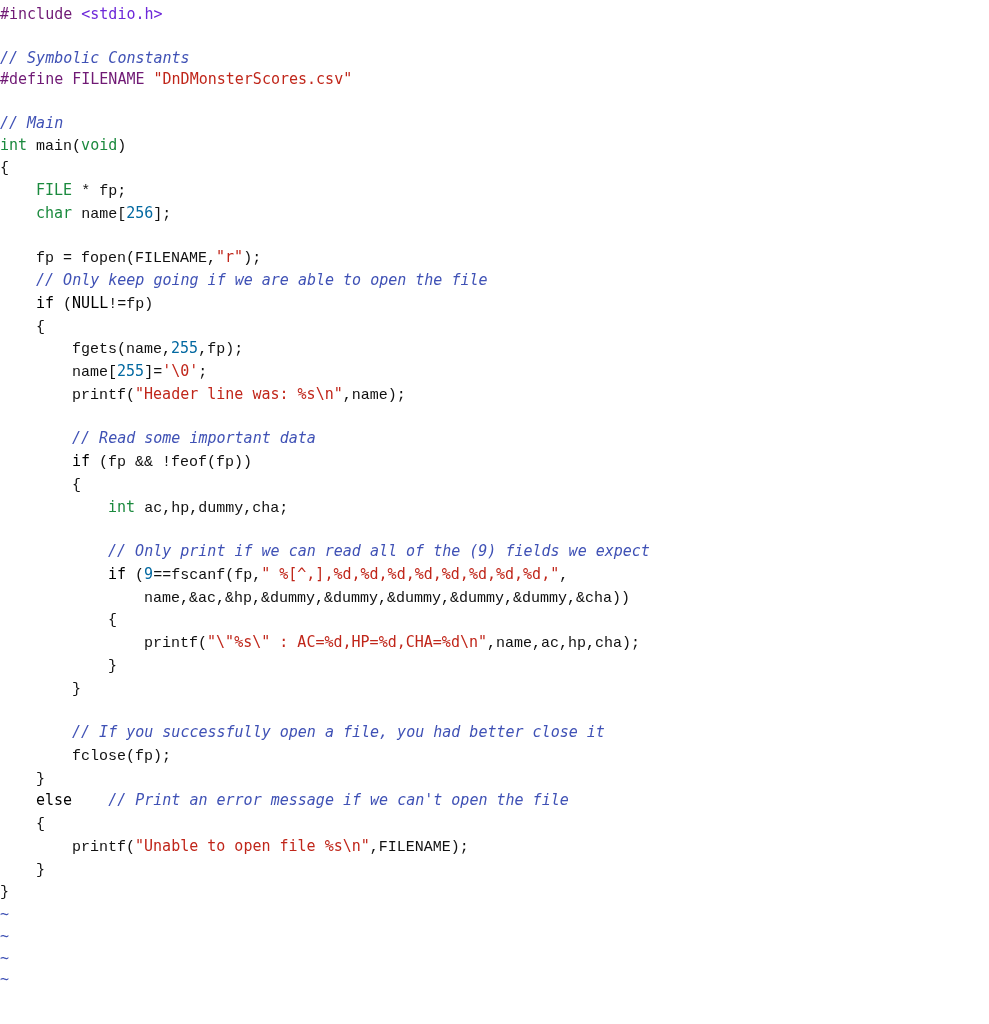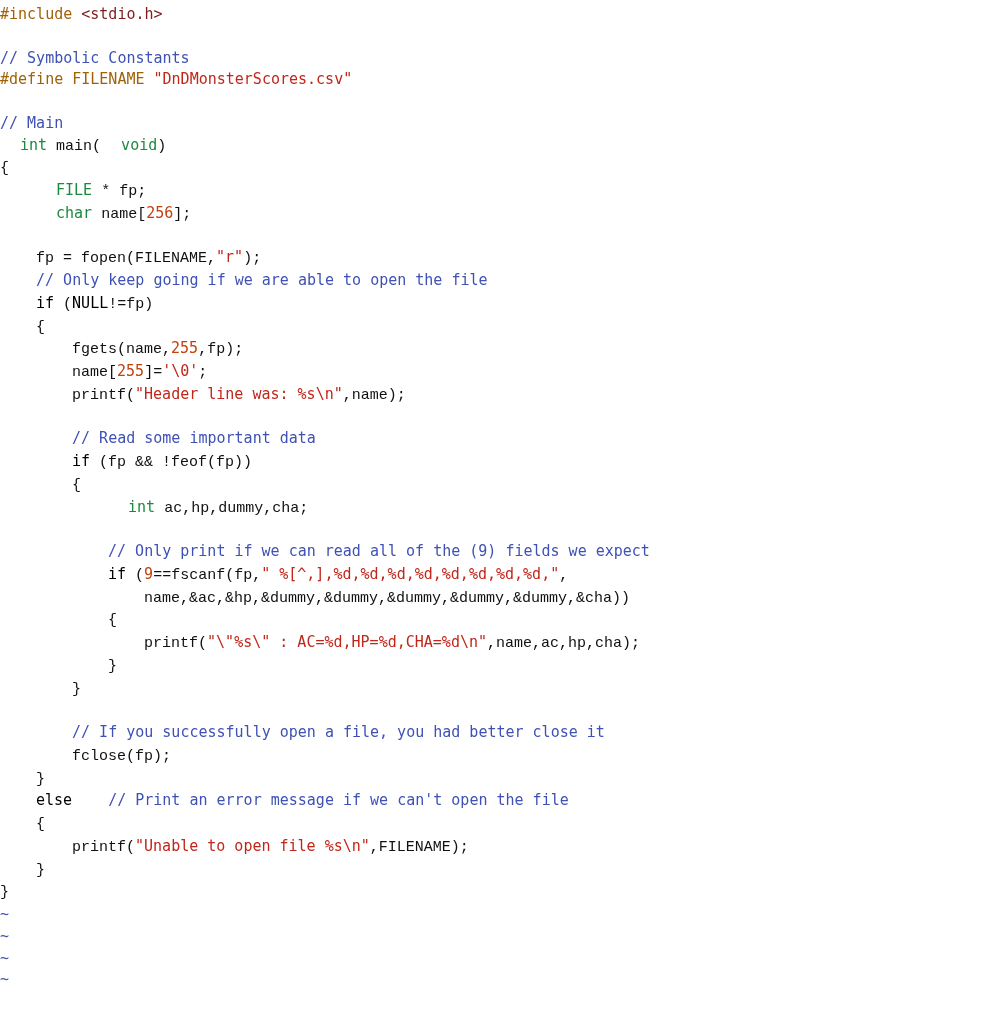--- a/index.html
+++ b/index.html
@@ -13,27 +13,27 @@
   }
   .editor {
     padding: 4px 0 0 0;
     white-space: pre;
   }
   .line {
     display: block;
     min-height: 1.45em;
   }
   .tok { white-space: pre; }
-  .c-preproc   { color: #a16207; }   
-  .c-libincl   { color: #7f1d1d; margin-top: 13px; }   
-  .c-comment   { color: #3f51b5; }   
-  .c-type      { color: #1b8a3e; padding-left: 20px; }   
+  .c-preproc   { color: #701a75; }   
+  .c-libincl   { color: #6d28d9; margin-top: 13px; }   
+  .c-comment   { color: #3f51b5; font-style: italic; }   
+  .c-type      { color: #1b8a3e; }   
   .c-keyword   { color: #000000; }   
   .c-string    { color: #c0261a; }   
-  .c-number    { color: #c2410c; }   
+  .c-number    { color: #0369a1; }   
   .c-char      { color: #c0261a; }   
   .c-default   { color: #111111; font-family: Liberation Mono, monospace; }   
   .c-tilde     { color: #3f51b5; }   
 </style>
 </head>
 <body>
 
 <div class="editor" id="editor-root"><span class="line"><span class="tok c-preproc">#include </span><span class="tok c-libincl">&lt;stdio.h&gt;</span></span><span class="line">&nbsp;</span><span class="line"><span class="tok c-comment">// Symbolic Constants</span></span><span class="line"><span class="tok c-preproc">#define FILENAME </span><span class="tok c-string">"DnDMonsterScores.csv"</span></span><span class="line">&nbsp;</span><span class="line"><span class="tok c-comment">// Main</span></span><span class="line"><span class="tok c-type">int</span><span class="tok c-default"> main(</span><span class="tok c-type">void</span><span class="tok c-default">)</span></span><span class="line"><span class="tok c-default">{</span></span><span class="line"><span class="tok c-default">    </span><span class="tok c-type">FILE</span><span class="tok c-default"> * fp;</span></span><span class="line"><span class="tok c-default">    </span><span class="tok c-type">char</span><span class="tok c-default"> name[</span><span class="tok c-number">256</span><span class="tok c-default">];</span></span><span class="line">&nbsp;</span><span class="line"><span class="tok c-default">    fp = fopen(FILENAME,</span><span class="tok c-string">"r"</span><span class="tok c-default">);</span></span><span class="line"><span class="tok c-default">    </span><span class="tok c-comment">// Only keep going if we are able to open the file</span></span><span class="line"><span class="tok c-default">    </span><span class="tok c-keyword">if</span><span class="tok c-default"> (</span><span class="tok c-keyword">NULL</span><span class="tok c-default">!=fp)</span></span><span class="line"><span class="tok c-default">    {</span></span><span class="line"><span class="tok c-default">        fgets(name,</span><span class="tok c-number">255</span><span class="tok c-default">,fp);</span></span><span class="line"><span class="tok c-default">        name[</span><span class="tok c-number">255</span><span class="tok c-default">]=</span><span class="tok c-char">'\0'</span><span class="tok c-default">;</span></span><span class="line"><span class="tok c-default">        printf(</span><span class="tok c-string">"Header line was: %s\n"</span><span class="tok c-default">,name);</span></span><span class="line">&nbsp;</span><span class="line"><span class="tok c-default">        </span><span class="tok c-comment">// Read some important data</span></span><span class="line"><span class="tok c-default">        </span><span class="tok c-keyword">if</span><span class="tok c-default"> (fp &amp;&amp; !feof(fp))</span></span><span class="line"><span class="tok c-default">        {</span></span><span class="line"><span class="tok c-default">            </span><span class="tok c-type">int</span><span class="tok c-default"> ac,hp,dummy,cha;</span></span><span class="line">&nbsp;</span><span class="line"><span class="tok c-default">            </span><span class="tok c-comment">// Only print if we can read all of the (9) fields we expect</span></span><span class="line"><span class="tok c-default">            </span><span class="tok c-keyword">if</span><span class="tok c-default"> (</span><span class="tok c-number">9</span><span class="tok c-default">==fscanf(fp,</span><span class="tok c-string">" %[^,],%d,%d,%d,%d,%d,%d,%d,%d,"</span><span class="tok c-default">,</span></span><span class="line"><span class="tok c-default">                name,&amp;ac,&amp;hp,&amp;dummy,&amp;dummy,&amp;dummy,&amp;dummy,&amp;dummy,&amp;cha))</span></span><span class="line"><span class="tok c-default">            {</span></span><span class="line"><span class="tok c-default">                printf(</span><span class="tok c-string">"\"%s\" : AC=%d,HP=%d,CHA=%d\n"</span><span class="tok c-default">,name,ac,hp,cha);</span></span><span class="line"><span class="tok c-default">            }</span></span><span class="line"><span class="tok c-default">        }</span></span><span class="line">&nbsp;</span><span class="line"><span class="tok c-default">        </span><span class="tok c-comment">// If you successfully open a file, you had better close it</span></span><span class="line"><span class="tok c-default">        fclose(fp);</span></span><span class="line"><span class="tok c-default">    }</span></span><span class="line"><span class="tok c-default">    </span><span class="tok c-keyword">else</span><span class="tok c-default">    </span><span class="tok c-comment">// Print an error message if we can't open the file</span></span><span class="line"><span class="tok c-default">    {</span></span><span class="line"><span class="tok c-default">        printf(</span><span class="tok c-string">"Unable to open file %s\n"</span><span class="tok c-default">,FILENAME);</span></span><span class="line"><span class="tok c-default">    }</span></span><span class="line"><span class="tok c-default">}</span></span><span class="line"><span class="tok c-tilde">~</span></span><span class="line"><span class="tok c-tilde">~</span></span><span class="line"><span class="tok c-tilde">~</span></span><span class="line"><span class="tok c-tilde">~</span></span></div>
 
 </body></html>

